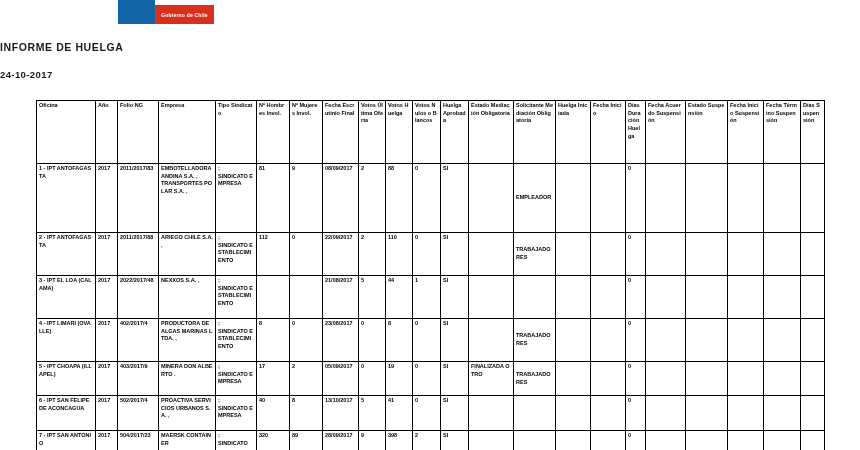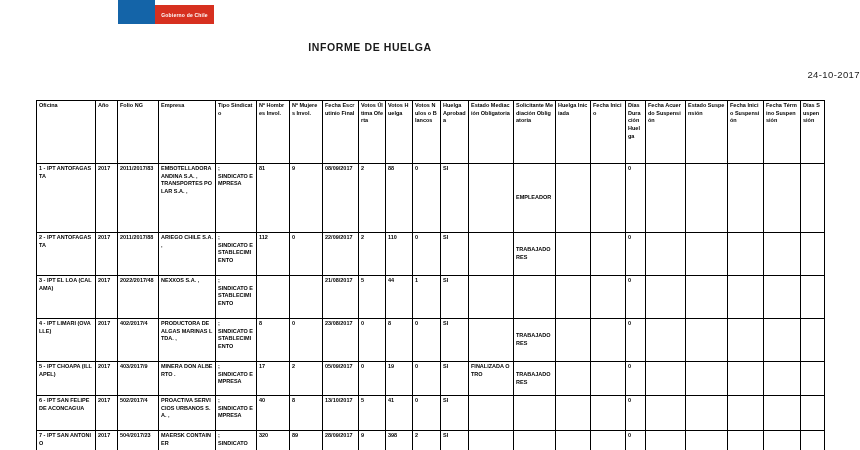--- a/index.html
+++ b/index.html
@@ -20,26 +20,26 @@
   .logo-red {
     position: absolute; left: 37px; top: 5px;
     width: 59px; height: 19px; background: #d7301f;
     color: #fff; font-size: 5px; font-weight: bold;
     display: flex; align-items: center; justify-content: center;
     white-space: nowrap; letter-spacing: 0.2px;
   }
 
   .doc-title {
     position: absolute; top: 41px; left: 0; width: 740px;
-    text-align: center; font-size: 10.5px; font-weight: bold;
+    text-align: left; font-size: 10.5px; font-weight: bold;
     color: #1a1a1a; letter-spacing: 0.6px;
   }
   .doc-date {
     position: absolute; top: 69px; left: 0; width: 860px;
-    text-align: right; font-size: 9.5px; font-weight: normal;
+    text-align: left; font-size: 9.5px; font-weight: bold;
     color: #1a1a1a; letter-spacing: 0.4px;
   }
 
   table.report {
     position: absolute; left: 36px; top: 100px;
     width: 788px; border-collapse: collapse; table-layout: fixed;
   }
   table.report th, table.report td {
     border: 1px solid #000;
     font-size: 5.5px; font-weight: bold; color: #000;

